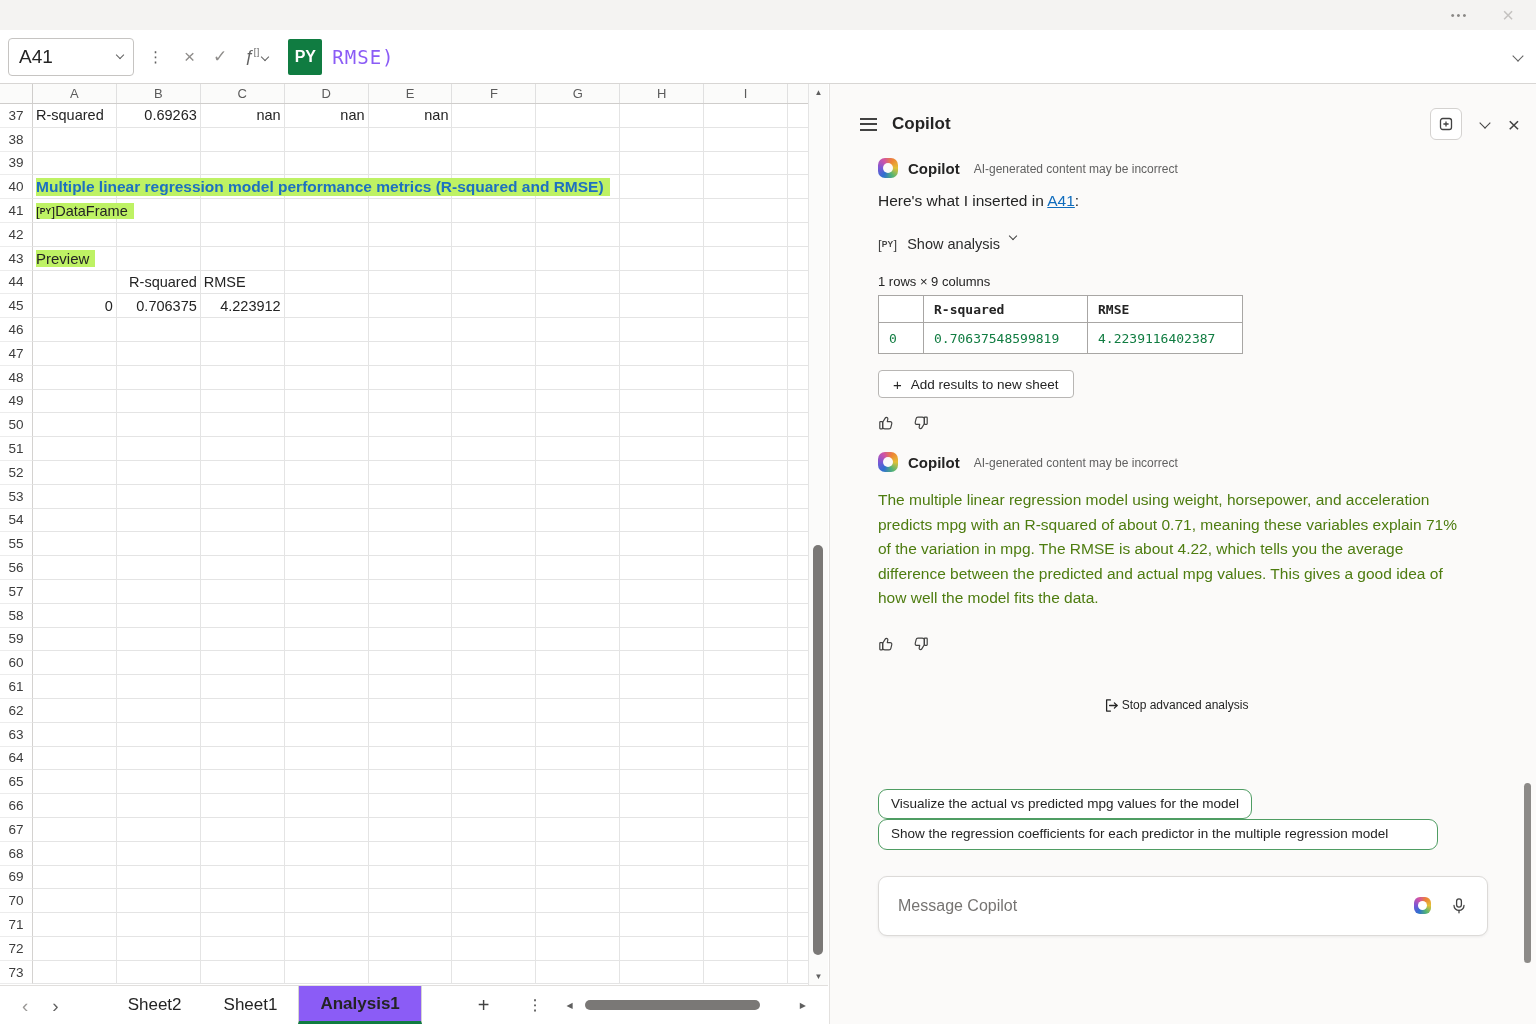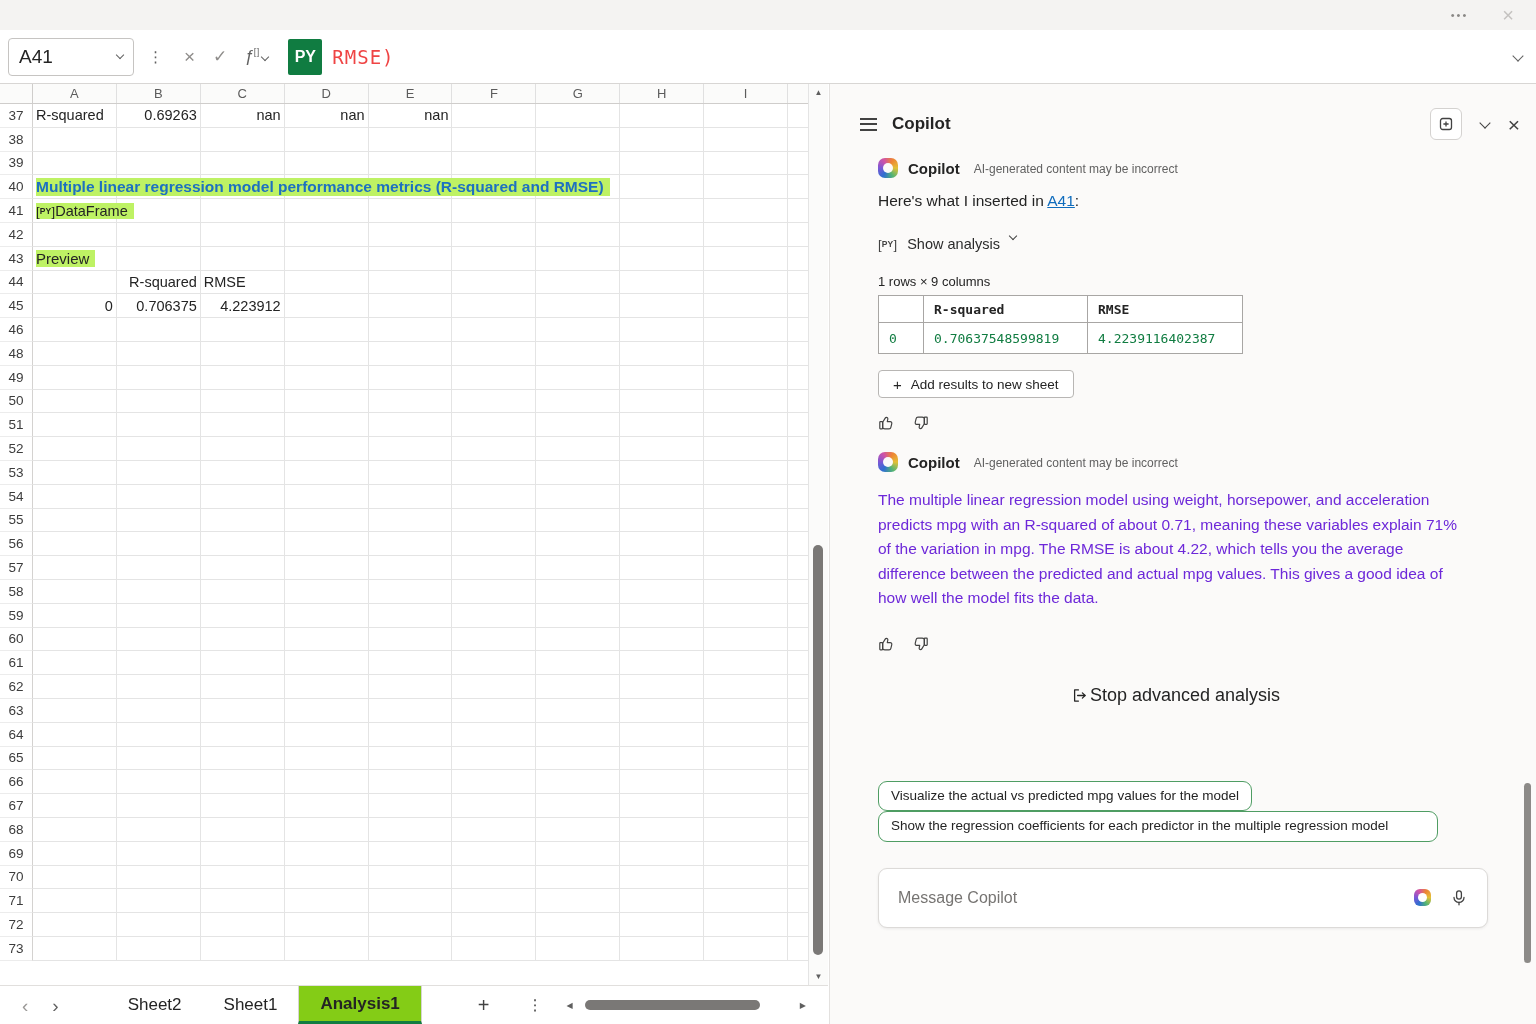--- a/index.html
+++ b/index.html
@@ -18,21 +18,21 @@
   .chev{display:inline-block;width:8px;height:8px;border-right:1.6px solid currentColor;border-bottom:1.6px solid currentColor;transform:rotate(45deg)}
   .chev.sm{width:6px;height:6px}
   .namebox .chev{margin-left:auto;color:#616161;margin-top:-3px}
   .kebab{color:#616161;font-size:15px;margin:0 12px 0 14px}
   .fb-ico{color:#8f8d8b;font-size:19px;margin:0 9px;line-height:1}
   .fb-ico.check{font-size:17px}
   .fb-fx{color:#616161;font-size:17px;margin:0 2px 0 8px;font-style:italic}
   .fb-fx sup{font-size:9px;font-style:normal;letter-spacing:-1px}
   .fx-chev{color:#616161;margin:0 8px 0 2px}
   .pybadge{width:34px;height:36px;background:#107C41;color:#fff;font-weight:700;font-size:16px;display:flex;align-items:center;justify-content:center;border-radius:2px;margin-left:12px;flex:none}
-  .fb-formula{font-family:"DejaVu Sans Mono",monospace;font-size:19px;margin-left:10px;letter-spacing:1px;color:#ef4444}
+  .fb-formula{font-family:"DejaVu Sans Mono",monospace;font-size:19px;margin-left:10px;letter-spacing:1px;color:#8b5cf6}
   .fb-expand{position:absolute;right:14px;top:22px;color:#616161}
 
   
   .grid{position:absolute;top:84px;left:0;width:808px;height:901px;background:#fff}
   .col-headers{display:flex;height:20px;border-bottom:1px solid #cfcdcb;background:#fbfbfa}
   .corner{width:33px;border-right:1px solid #cfcdcb;flex:none}
   .colh{width:83.9px;flex:none;border-right:1px solid #e0e0e0;color:#5c5c5c;font-size:13px;display:flex;align-items:center;justify-content:center}
   .colh-fill{flex:1}
   .grow{display:flex;height:23.8px}
   .rnum{width:33px;flex:none;border-right:1px solid #d4d2d0;border-bottom:1px solid #ececec;color:#3c3c3c;font-size:13.5px;display:flex;align-items:center;justify-content:center;background:#fff}
@@ -49,21 +49,21 @@
   .vs-up{position:absolute;top:4px;left:0;right:0;text-align:center;font-size:8px;color:#5f5f5f}
   .vs-down{position:absolute;bottom:4px;left:0;right:0;text-align:center;font-size:8px;color:#5f5f5f}
   .vs-thumb{position:absolute;left:4px;width:10px;top:461px;height:410px;background:#7a7876;border-radius:5px}
 
   
   .tabbar{position:absolute;left:0;bottom:0;width:828px;height:39px;background:#fff;border-top:1px solid #e1dfdd;display:flex;align-items:center}
   .tb-nav{color:#9a9896;font-size:19px;margin-left:22px;line-height:1}
   .tb-nav.r{color:#616161;margin-left:24px}
   .tabs{display:flex;margin-left:48px;height:100%;align-items:stretch}
   .tab{display:flex;align-items:center;padding:0 21px;font-size:17px;color:#242424}
-  .tab.active{font-weight:700;border:1px solid #d6d4d2;border-top:none;border-bottom:3px solid #107C41;background:#84cc16}
+  .tab.active{font-weight:700;border:1px solid #d6d4d2;border-top:none;border-bottom:3px solid #107C41;background:#8b5cf6}
   .add-sheet{margin-left:56px;font-size:20px;color:#424242}
   .tab-kebab{margin-left:38px;color:#424242;font-size:15px}
   .hscroll{position:relative;margin-left:20px;flex:1;height:100%}
   .hs-left{position:absolute;left:4px;top:50%;transform:translateY(-50%);font-size:8px;color:#5f5f5f}
   .hs-right{position:absolute;right:22px;top:50%;transform:translateY(-50%);font-size:8px;color:#5f5f5f}
   .hs-thumb{position:absolute;left:22px;top:50%;transform:translateY(-50%);width:175px;height:10px;border-radius:5px;background:#7a7876}
 
   
   .panel{position:absolute;top:84px;left:829px;right:0;bottom:0;background:#fbfaf9;border-left:1px solid #e3e1df}
   .p-header{position:relative;height:56px;display:flex;align-items:center;padding:24px 0 0 30px}
@@ -93,22 +93,22 @@
   table.df{border-collapse:collapse;margin-top:6px;font-family:"DejaVu Sans Mono",monospace;font-size:13px;background:#fff}
   .df th,.df td{border:1px solid #a8a6a4;padding:4px 10px;text-align:left;font-weight:400}
   .df th{font-weight:700;height:27px}
   .df td{color:#107C41;height:31px}
   .df .c0{width:45px}.df .c1{width:164px}.df .c2{width:155px}
   .add-btn{margin-top:16px;display:inline-flex;align-items:center;gap:9px;padding:5px 14px;border:1px solid #b8b6b4;border-radius:4px;background:#fff;font-size:13.5px;font-family:inherit;color:#242424;height:28px}
   .add-btn .plus{font-size:15px;line-height:1}
   .thumbs{display:flex;gap:15px;margin-top:16px;align-items:center}
   .thumbs.second{margin-top:24px}
   .thumb svg{display:block}
-  .msg-body{margin-top:16px;font-size:15.5px;line-height:24.5px;color:#6d28d9;max-width:595px}
-  .stop-row{margin-top:32px;display:flex;justify-content:center;align-items:center;gap:2px;font-size:18px;width:595px}
+  .msg-body{margin-top:16px;font-size:15.5px;line-height:24.5px;color:#4d7c0f;max-width:595px}
+  .stop-row{margin-top:44px;display:flex;justify-content:center;align-items:center;gap:2px;font-size:12px;width:595px}
   .chips{margin-top:62px}
   .chip{border:1.3px solid #4f9d63;border-radius:9px;background:#fff;padding:5px 12px;font-size:13.5px;line-height:18.5px;color:#242424}
   .chip1{width:560px}
   .chip2{display:inline-block;margin-top:13px}
   .input-row{margin-top:26px;width:610px;height:60px;border:1px solid #dcdad8;border-radius:9px;background:#fff;box-shadow:0 1px 3px rgba(0,0,0,.07);display:flex;align-items:center;padding:0 19px;gap:19px}
   .msg-input{flex:1;border:none;outline:none;font-size:16px;font-family:inherit;color:#242424;background:transparent}
   .msg-input::placeholder{color:#767472}
   .p-scroll-thumb{position:absolute;right:5px;top:699px;width:7px;height:180px;border-radius:4px;background:#8c8a88}
 </style>
 </head>
@@ -287,20 +287,33 @@
         <div class="gcell"></div>
         <div class="gcell"></div>
         <div class="gcell"></div>
         <div class="gcell"></div>
         <div class="gcell"></div>
         <div class="gcell"></div>
         <div class="gcell fill"></div>
       </div>
       <div class="grow">
         <div class="rnum">46</div>
+        <div class="gcell"></div>
+        <div class="gcell"></div>
+        <div class="gcell"></div>
+        <div class="gcell"></div>
+        <div class="gcell"></div>
+        <div class="gcell"></div>
+        <div class="gcell"></div>
+        <div class="gcell"></div>
+        <div class="gcell"></div>
+        <div class="gcell fill"></div>
+      </div>
+      <div class="grow">
+        <div class="rnum">47</div>
         <div class="gcell"></div>
         <div class="gcell"></div>
         <div class="gcell"></div>
         <div class="gcell"></div>
         <div class="gcell"></div>
         <div class="gcell"></div>
         <div class="gcell"></div>
         <div class="gcell"></div>
         <div class="gcell"></div>
         <div class="gcell fill"></div>

